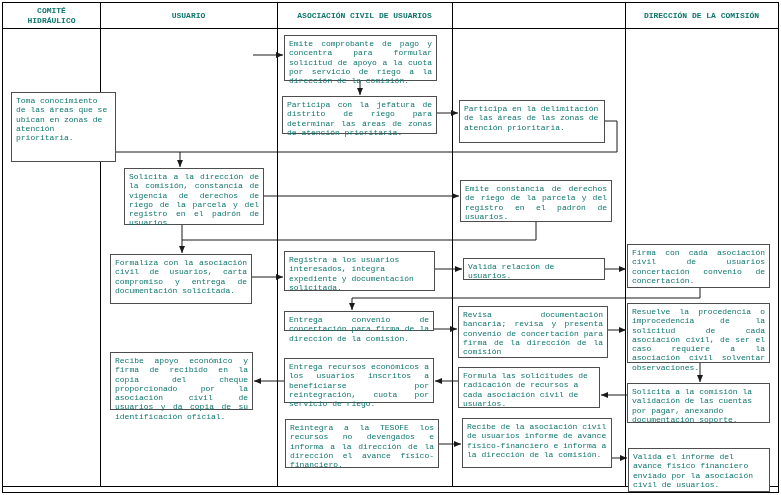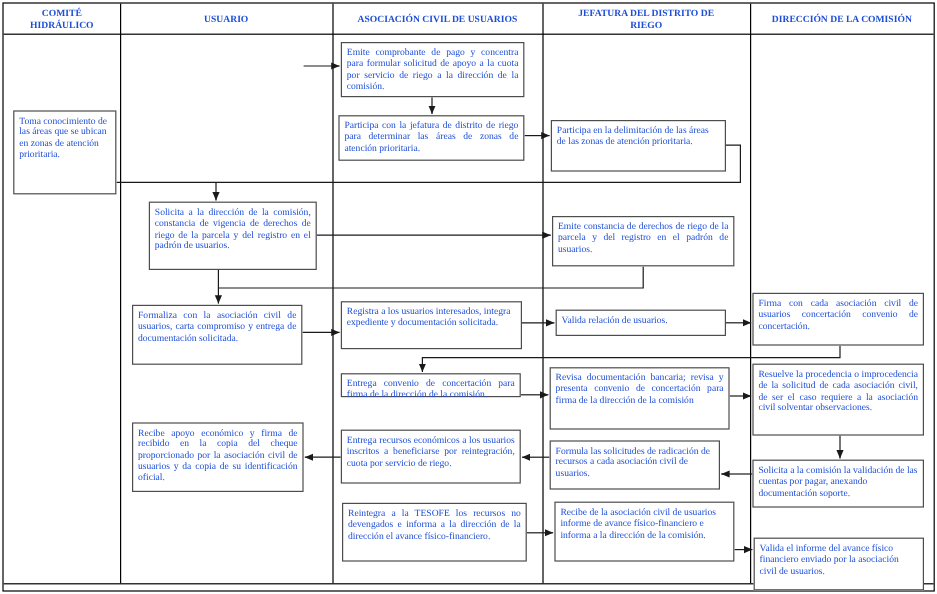--- a/index.html
+++ b/index.html
@@ -1,18 +1,18 @@
 <!DOCTYPE html>
 <html><head>
 <meta charset="utf-8">
 <style>
   html,body{margin:0;padding:0;background:#fff;}
   #canvas{
     position:relative;width:781px;height:495px;background:#fff;
-    font-family:Liberation Serif, serif;color:#1d4ed8;overflow:hidden;
+    font-family:Liberation Mono, monospace;color:#0f766e;overflow:hidden;
   }
   .frame{position:absolute;left:2px;top:2px;width:775px;height:489px;border:1px solid #000;}
   .vline{position:absolute;top:3px;width:1px;background:#000;height:483px;}
   .hline{position:absolute;height:1px;background:#000;}
   .hcell{
     position:absolute;top:3px;height:25px;display:flex;align-items:center;justify-content:center;
     text-align:center;font-weight:bold;font-size:8px;line-height:1.15;letter-spacing:0;
   }
   .box{
     position:absolute;box-sizing:border-box;border:1px solid #4d4d4d;background:#fff;
@@ -31,21 +31,20 @@
   <div class="vline" style="left:100px"></div>
   <div class="vline" style="left:277px"></div>
   <div class="vline" style="left:452px"></div>
   <div class="vline" style="left:625px"></div>
   <div class="hline" style="left:3px;top:28px;width:775px"></div>
   <div class="hline" style="left:3px;top:486px;width:775px"></div>
 
   <div class="hcell" style="left:3px;width:97px;padding:0 10px;box-sizing:border-box">COMITÉ HIDRÁULICO</div>
   <div class="hcell" style="left:100px;width:177px">USUARIO</div>
   <div class="hcell" style="left:277px;width:175px">ASOCIACIÓN CIVIL DE USUARIOS</div>
-  <div class="hcell" style="left:452px;width:173px;padding:0 22px;box-sizing:border-box">JEFATURA DEL DISTRITO DE RIEGO</div>
   <div class="hcell" style="left:625px;width:153px">DIRECCIÓN DE LA COMISIÓN</div>
 
   <svg class="arrows" width="781" height="495" viewBox="0 0 781 495">
     <defs>
       <marker id="ah" markerWidth="8" markerHeight="8" refX="7" refY="3" orient="auto" markerUnits="userSpaceOnUse">
         <path d="M0,0 L7,3 L0,6 z" fill="#1a1a1a"></path>
       </marker>
     </defs>
     <g stroke="#1a1a1a" stroke-width="1" fill="none">
       <path d="M253,55 H283" marker-end="url(#ah)"></path>
@@ -68,21 +67,21 @@
       <path d="M458,381 H435" marker-end="url(#ah)"></path>
       <path d="M284,381 H254" marker-end="url(#ah)"></path>
       <path d="M439,444 H461" marker-end="url(#ah)"></path>
       <path d="M612,458 H627" marker-end="url(#ah)"></path>
     </g>
   </svg>
 
   <div class="box just" style="left:284px;top:35px;width:153px;height:46px">Emite comprobante de pago y concentra para formular solicitud de apoyo a la cuota por servicio de riego a la dirección de la comisión.</div>
   <div class="box just" style="left:282px;top:96px;width:155px;height:38px">Participa con la jefatura de distrito de riego para determinar las áreas de zonas de atención prioritaria.</div>
   <div class="box" style="left:459px;top:100px;width:146px;height:43px">Participa en la delimitación de las áreas de las zonas de atención prioritaria.</div>
-  <div class="box" style="left:11px;top:92px;width:86px;height:70px">Toma conocimiento de las áreas que se ubican en zonas de atención prioritaria.</div>
+  <div class="box" style="left:11px;top:92px;width:105px;height:70px">Toma conocimiento de las áreas que se ubican en zonas de atención prioritaria.</div>
   <div class="box just" style="left:124px;top:168px;width:140px;height:57px">Solicita a la dirección de la comisión, constancia de vigencia de derechos de riego de la parcela y del registro en el padrón de usuarios.</div>
   <div class="box just" style="left:460px;top:180px;width:152px;height:42px">Emite constancia de derechos de riego de la parcela y del registro en el padrón de usuarios.</div>
   <div class="box just" style="left:110px;top:254px;width:142px;height:50px">Formaliza con la asociación civil de usuarios, carta compromiso y entrega de documentación solicitada.</div>
   <div class="box" style="left:284px;top:251px;width:151px;height:40px">Registra a los usuarios interesados, integra expediente y documentación solicitada.</div>
   <div class="box" style="left:463px;top:258px;width:142px;height:22px">Valida relación de usuarios.</div>
   <div class="box just" style="left:627px;top:244px;width:143px;height:44px">Firma con cada asociación civil de usuarios concertación convenio de concertación.</div>
   <div class="box just" style="left:284px;top:311px;width:150px;height:20px">Entrega convenio de concertación para firma de la dirección de la comisión.</div>
   <div class="box just" style="left:458px;top:306px;width:150px;height:52px">Revisa documentación bancaria; revisa y presenta convenio de concertación para firma de la dirección de la comisión</div>
   <div class="box just" style="left:627px;top:303px;width:143px;height:60px">Resuelve la procedencia o improcedencia de la solicitud de cada asociación civil, de ser el caso requiere a la asociación civil solventar observaciones.</div>
   <div class="box just" style="left:110px;top:352px;width:143px;height:58px">Recibe apoyo económico y firma de recibido en la copia del cheque proporcionado por la asociación civil de usuarios y da copia de su identificación oficial.</div>

